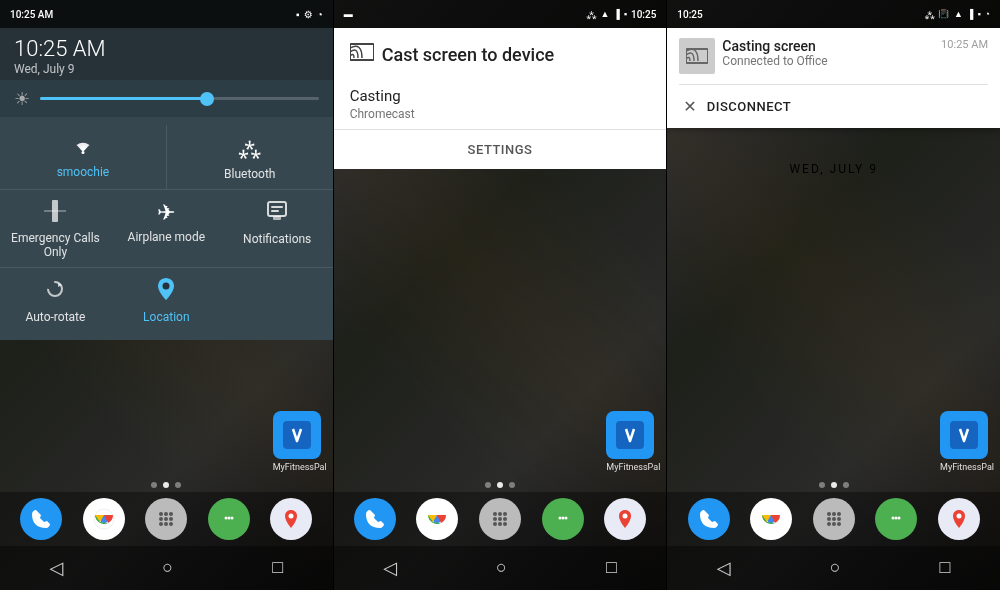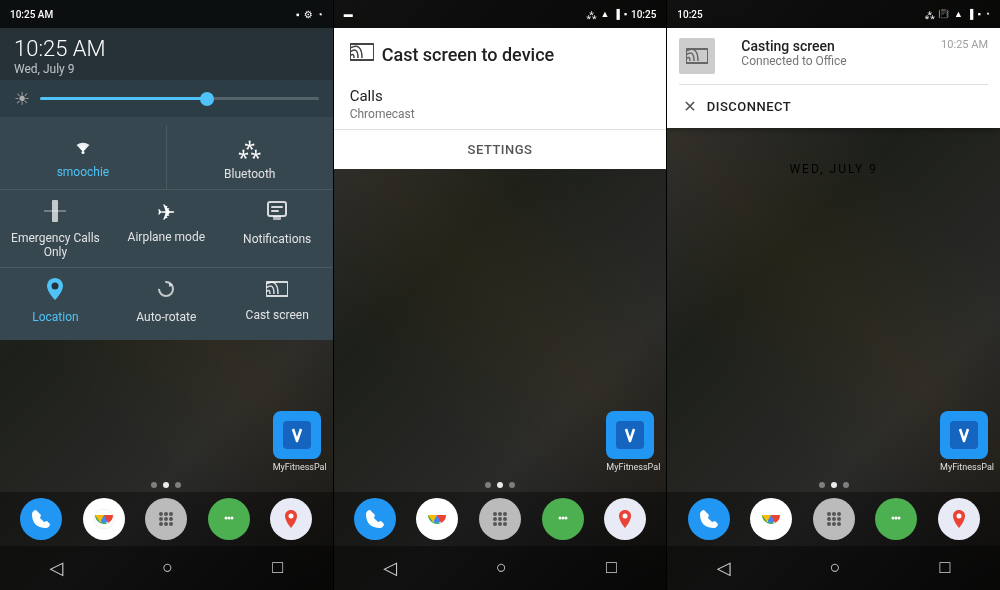--- a/index.html
+++ b/index.html
@@ -224,21 +224,21 @@
       left: 0;
       right: 0;
       background: #fff;
       z-index: 10;
       box-shadow: 0 2px 6px rgba(0,0,0,0.3);
     }
     .notif-row {
       display: flex;
       align-items: flex-start;
       padding: 10px 12px;
-      gap: 26px;
+      gap: 7px;
     }
     .notif-cast-icon {
       width: 36px;
       height: 36px;
       background: #ccc;
       border-radius: 2px;
       display: flex;
       align-items: center;
       justify-content: center;
       font-size: 18px;
@@ -456,48 +456,37 @@
               <rect x="7" y="16" width="8" height="4" fill="rgba(255,255,255,0.6)" rx="1"></rect>
             </svg>
           </span>
           <span class="tile-label">Notifications</span>
         </div>
       </div>
 
       <div style="width:100%;height:1px;background:rgba(255,255,255,0.1);"></div>
 
       <div class="tile-row">
-        <div class="tile tile-third active">
-          <span class="tile-icon" style="color:#4fc3f7;">
-            <svg width="20" height="22" viewBox="0 0 20 22">
-              <path d="M10 0 C5.6 0 2 3.6 2 8 C2 14 10 22 10 22 C10 22 18 14 18 8 C18 3.6 14.4 0 10 0Z" fill="#4fc3f7"></path>
-              <circle cx="10" cy="8" r="3.5" fill="#263238"></circle>
-            </svg>
-          </span>
-          <span class="tile-label" style="color:#4fc3f7;">Location</span>
-        </div>
         <div class="tile tile-third">
           <span class="tile-icon">
             <svg width="22" height="22" viewBox="0 0 22 22">
               <circle cx="11" cy="11" r="7" fill="none" stroke="rgba(255,255,255,0.7)" stroke-width="2" stroke-dasharray="22 10"></circle>
               <path d="M14 5 L18 7 L14 9" fill="rgba(255,255,255,0.7)"></path>
             </svg>
           </span>
           <span class="tile-label">Auto-rotate</span>
         </div>
-        <div class="tile tile-third">
-          <span class="tile-icon">
-            <svg width="22" height="18" viewBox="0 0 22 18">
-              <rect x="0" y="2" width="22" height="14" rx="1" fill="none" stroke="rgba(255,255,255,0.8)" stroke-width="2"></rect>
-              <path d="M0 12 Q4 8 4 14" fill="none" stroke="rgba(255,255,255,0.8)" stroke-width="1.5"></path>
-              <path d="M0 8 Q8 2 8 14" fill="none" stroke="rgba(255,255,255,0.8)" stroke-width="1.5"></path>
-              <path d="M0 4 Q12 -2 12 14" fill="none" stroke="rgba(255,255,255,0.8)" stroke-width="1.5"></path>
+        <div class="tile tile-third active">
+          <span class="tile-icon" style="color:#4fc3f7;">
+            <svg width="20" height="22" viewBox="0 0 20 22">
+              <path d="M10 0 C5.6 0 2 3.6 2 8 C2 14 10 22 10 22 C10 22 18 14 18 8 C18 3.6 14.4 0 10 0Z" fill="#4fc3f7"></path>
+              <circle cx="10" cy="8" r="3.5" fill="#263238"></circle>
             </svg>
           </span>
-          <span class="tile-label">Cast screen</span>
+          <span class="tile-label" style="color:#4fc3f7;">Location</span>
         </div>
       </div>
     </div>
   </div>
 
   <div class="myfitness-icon">
     <div class="myfitness-box">
       <svg width="28" height="28" viewBox="0 0 28 28">
         <rect width="28" height="28" rx="4" fill="#1565c0"></rect>
         <path d="M10 8 L14 20 L18 8" fill="none" stroke="white" stroke-width="2.5" stroke-linejoin="round"></path>
@@ -595,21 +584,21 @@
         <svg width="24" height="20" viewBox="0 0 24 20">
           <rect x="0" y="2" width="24" height="16" rx="1" fill="none" stroke="#444" stroke-width="2"></rect>
           <path d="M0 14 Q4 10 4 16" fill="none" stroke="#444" stroke-width="1.5"></path>
           <path d="M0 10 Q8 4 8 16" fill="none" stroke="#444" stroke-width="1.5"></path>
           <path d="M0 6 Q12 0 12 16" fill="none" stroke="#444" stroke-width="1.5"></path>
         </svg>
       </span>
       <span class="cast-header-title">Cast screen to device</span>
     </div>
     <div class="cast-device-row">
-      <div class="cast-device-name">Calls</div>
+      <div class="cast-device-name">Casting</div>
       <div class="cast-device-type">Chromecast</div>
     </div>
     <div class="cast-settings-btn">
       <span class="cast-settings-label">SETTINGS</span>
     </div>
   </div>
 
   <div class="myfitness-icon">
     <div class="myfitness-box">
       <svg width="28" height="28" viewBox="0 0 28 28">

